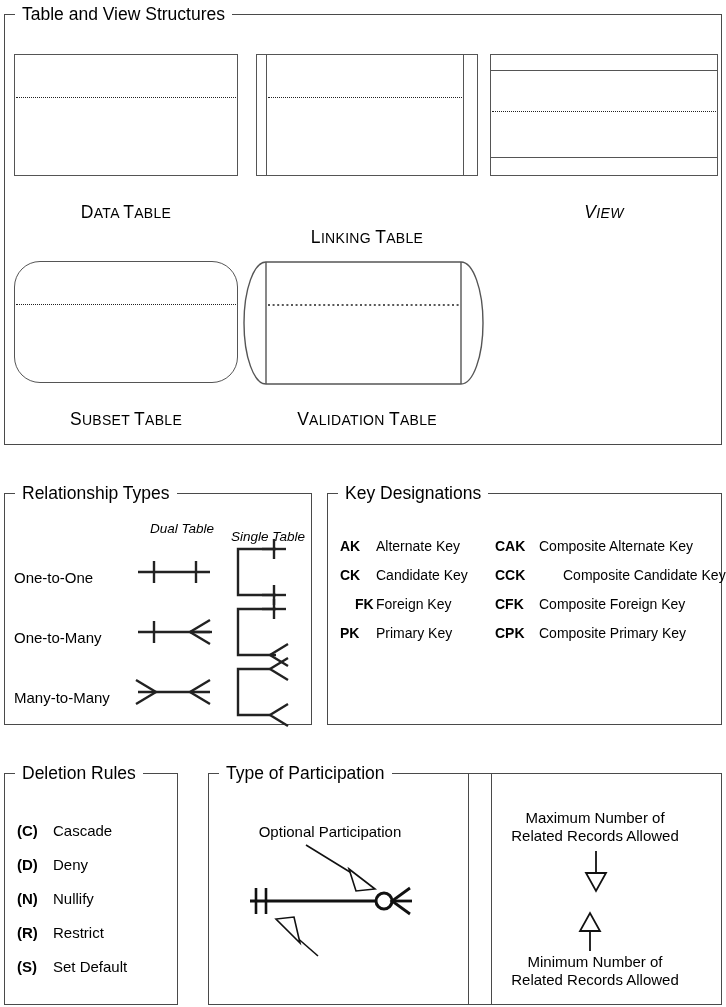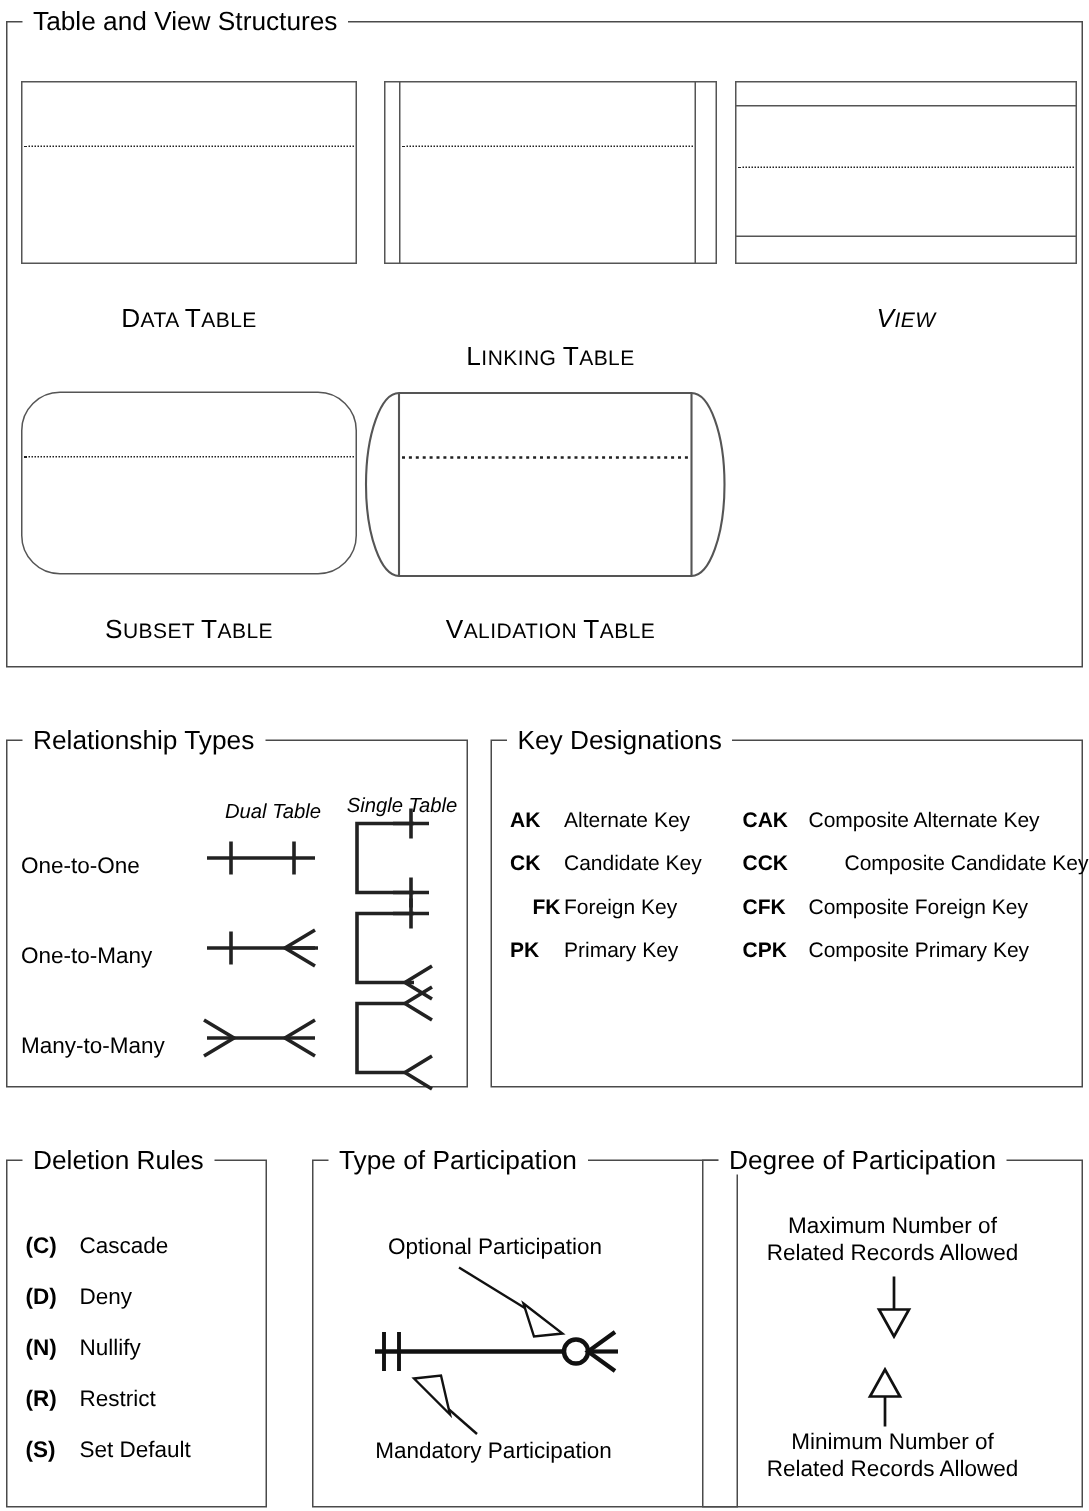--- a/index.html
+++ b/index.html
@@ -117,21 +117,21 @@
     </div>
 
   </div>
 </div>
 
 <div class="panel" style="left:4px;top:484px;width:308px;height:241px;">
   <div class="frame"></div>
   <div class="legend">Relationship Types</div>
   <div class="body">
 
-    <div class="col-head" style="left:130px;top:40px;width:96px;font-style:italic;">Dual Table</div>
+    <div class="col-head" style="left:130px;top:28px;width:96px;font-style:italic;">Dual Table</div>
     <div class="col-head" style="left:216px;top:36px;width:96px;">Single Table</div>
 
     <div class="rel-label" style="left:10px;top:76px;">One-to-One</div>
     <div class="rel-cell" style="left:130px;top:62px;">
       <svg width="80" height="34" viewBox="0 0 80 34">
         <line x1="4" y1="17" x2="76" y2="17" stroke="#222" stroke-width="2.4"></line>
         <line x1="20" y1="6" x2="20" y2="28" stroke="#222" stroke-width="2.4"></line>
         <line x1="62" y1="6" x2="62" y2="28" stroke="#222" stroke-width="2.4"></line>
       </svg>
     </div>
@@ -224,21 +224,20 @@
     <div class="del-text" style="left:49px;top:185px;">Set Default</div>
   </div>
 </div>
 
 <div class="panel" style="left:208px;top:764px;width:284px;height:241px;padding-left:16px;">
   <div class="frame"></div>
   <div class="legend">Type of Participation</div>
   <div class="body">
 
     <div class="note" style="left:22px;top:50px;width:200px;">Optional Participation</div>
-    <div class="note" style="left:16px;top:186px;width:210px;">Mandatory Participation</div>
 
     <div class="fig" style="left:0;top:0;width:235px;height:232px;">
       <svg width="235" height="232" viewBox="0 0 235 232">
 
         <line x1="42" y1="128" x2="168" y2="128" stroke="#111" stroke-width="3"></line>
 
         <line x1="48" y1="115" x2="48" y2="141" stroke="#111" stroke-width="2.6"></line>
         <line x1="58" y1="115" x2="58" y2="141" stroke="#111" stroke-width="2.6"></line>
 
         <circle cx="176" cy="128" r="8" fill="#fff" stroke="#111" stroke-width="3"></circle>
@@ -252,21 +251,20 @@
         <line x1="110" y1="183" x2="86" y2="162" stroke="#111" stroke-width="1.6"></line>
         <polygon points="92,170 68,146 86,144" fill="#fff" stroke="#111" stroke-width="1.6"></polygon>
       </svg>
     </div>
 
   </div>
 </div>
 
 <div class="panel" style="left:468px;top:764px;width:254px;height:241px;">
   <div class="frame"></div>
-  <div class="legend">Degree of Participation</div>
   <div class="body">
 
     <div class="note" style="left:12px;top:36px;width:230px;">Maximum Number of</div>
     <div class="note" style="left:12px;top:54px;width:230px;">Related Records Allowed</div>
 
     <div class="fig" style="left:0;top:0;width:254px;height:232px;">
       <svg width="254" height="232" viewBox="0 0 254 232">
 
         <line x1="128" y1="78" x2="128" y2="100" stroke="#111" stroke-width="1.8"></line>
         <polygon points="118,100 138,100 128,118" fill="#fff" stroke="#111" stroke-width="1.8"></polygon>

